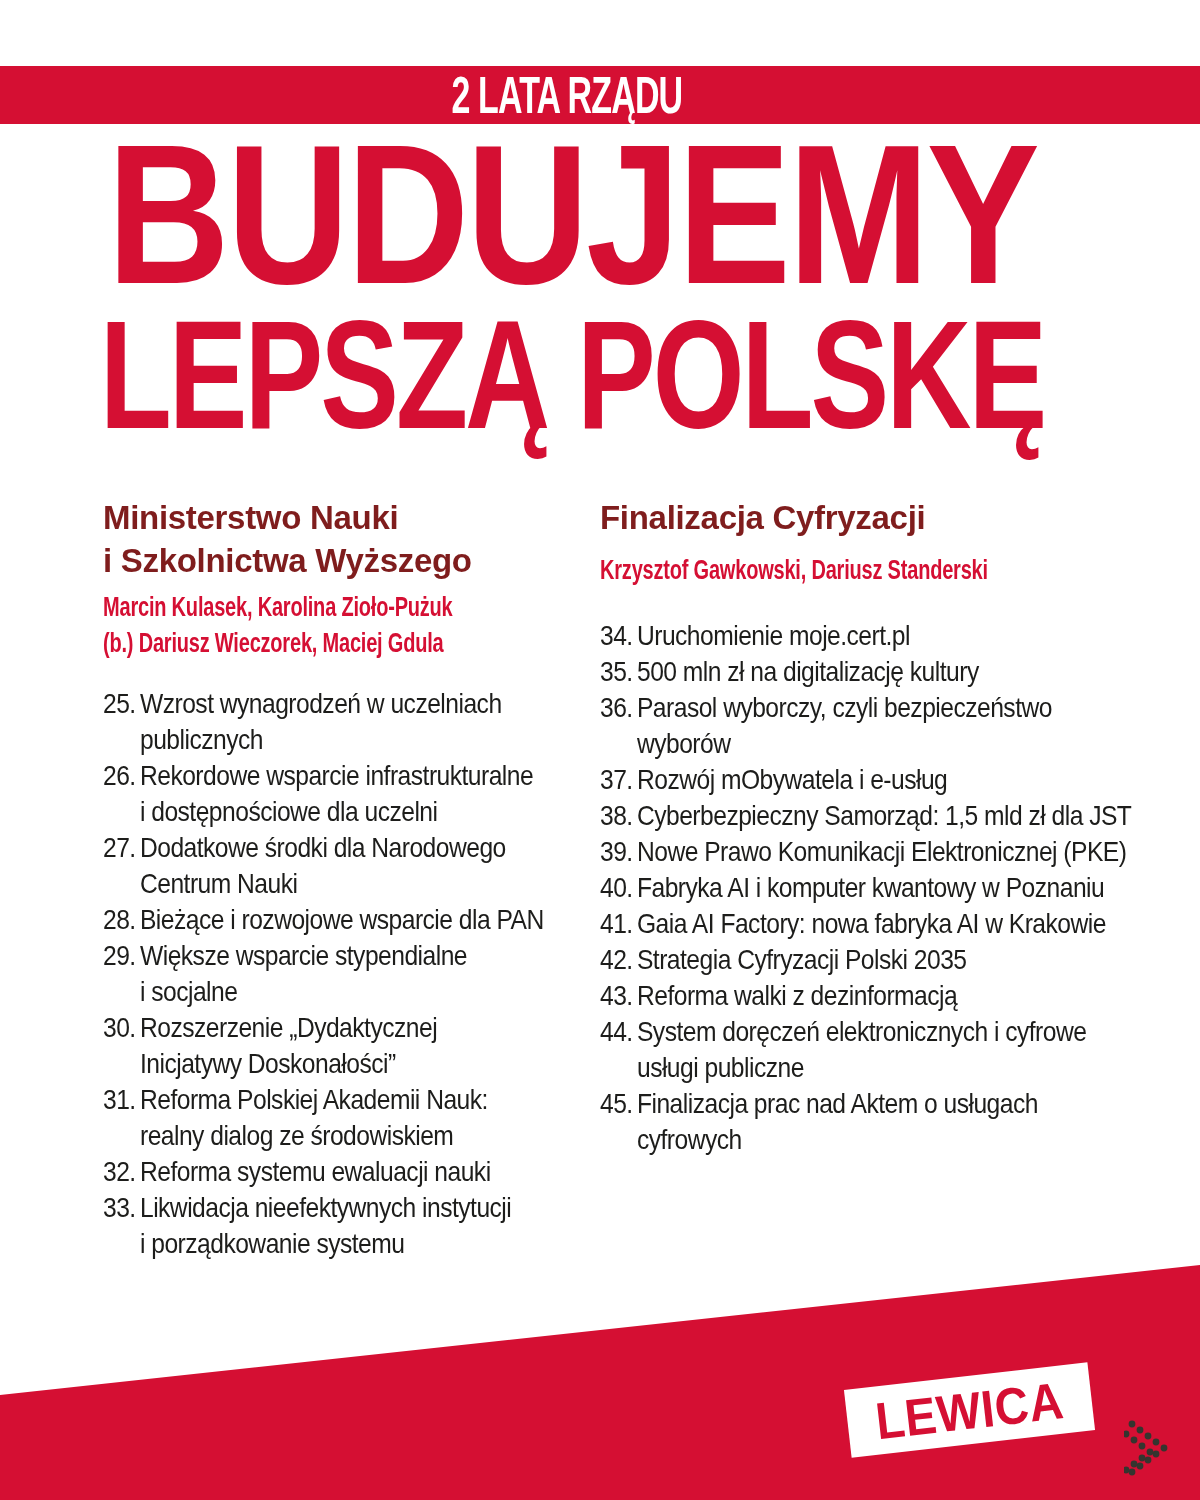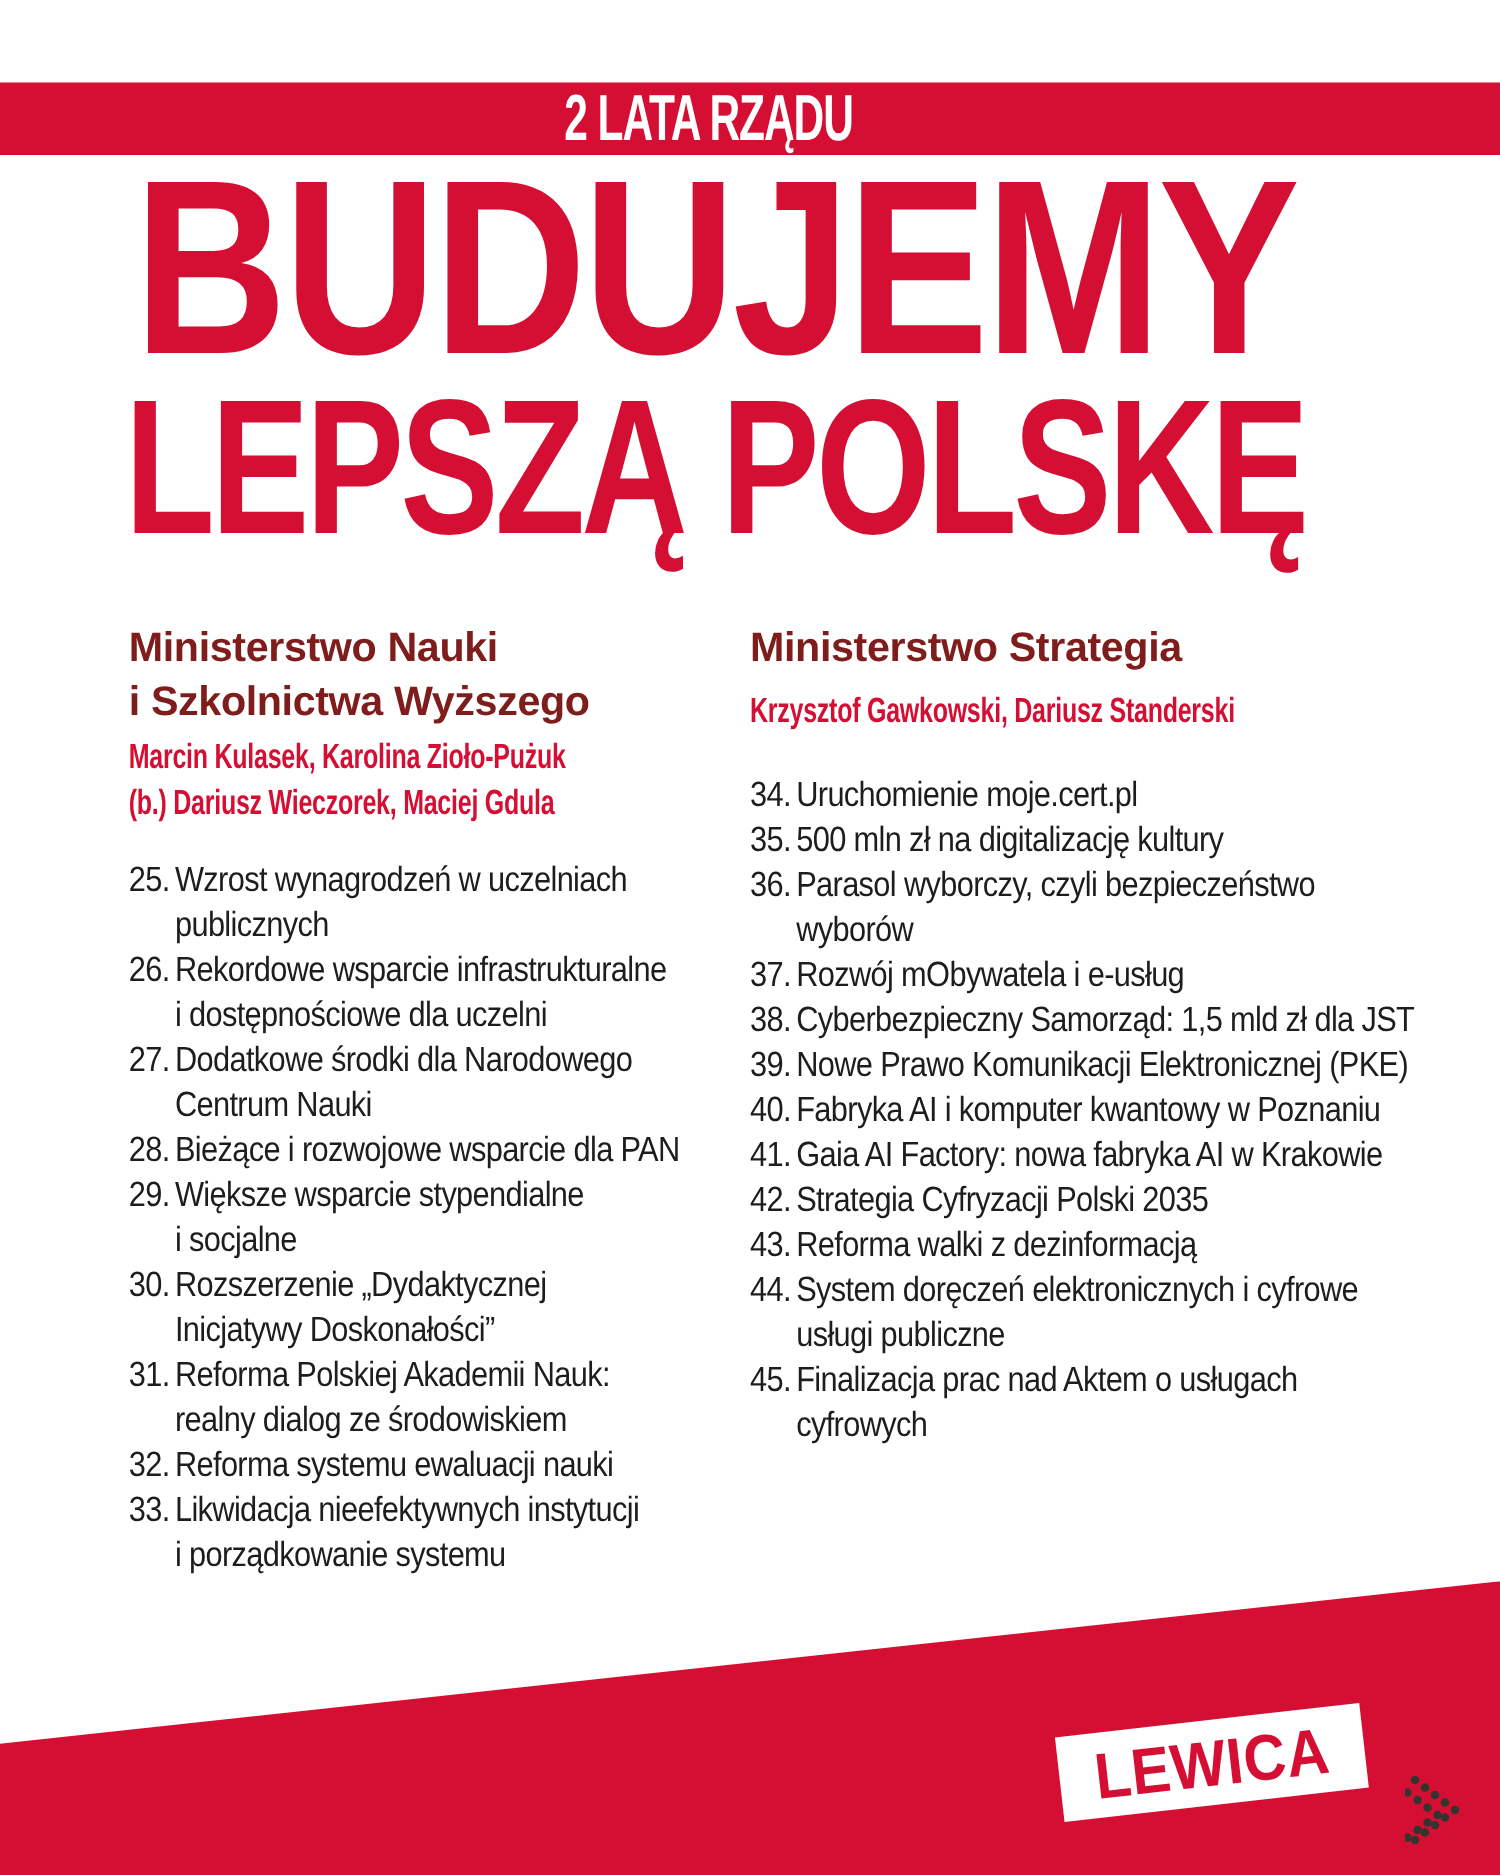--- a/index.html
+++ b/index.html
@@ -141,21 +141,21 @@
         </li>
         <li>
           <span class="num">33.</span>
           <span class="txt">Likwidacja nieefektywnych instytucji
 i porządkowanie systemu</span>
         </li>
       </ol>
   </section>
 
   <section>
-    <h2 class="col-h right">Ministerstwo Strategia</h2>
+    <h2 class="col-h right">Finalizacja Cyfryzacji</h2>
     <p class="names right">Krzysztof Gawkowski, Dariusz Standerski</p>
     <ol class="list right">
         <li>
           <span class="num">34.</span>
           <span class="txt">Uruchomienie moje.cert.pl</span>
         </li>
         <li>
           <span class="num">35.</span>
           <span class="txt">500 mln zł na digitalizację kultury</span>
         </li>

